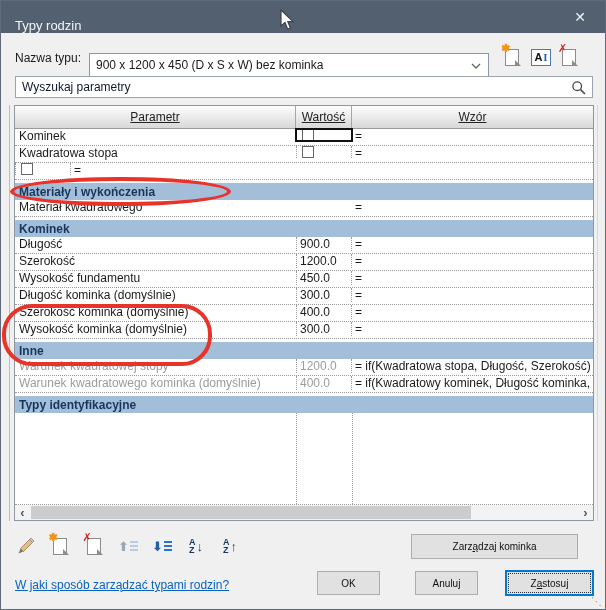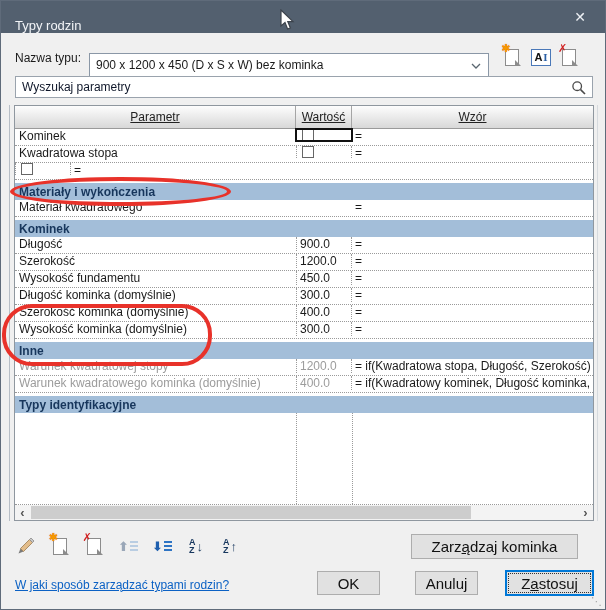--- a/index.html
+++ b/index.html
@@ -73,21 +73,21 @@
   .mv{display:flex;align-items:center;gap:1px;}
   .mv .arr{font-size:13px;font-weight:bold;line-height:1;}
   .mv .bars{display:flex;flex-direction:column;gap:2px;}
   .mv .bars i{display:block;width:8px;height:2px;}
   .mv.up .arr{color:#9aa7b8;} .mv.up .bars i{background:#b9cde2;}
   .mv.down .arr{color:#1f5fae;} .mv.down .bars i{background:#2e74c4;}
   .sort{display:flex;align-items:center;gap:1px;color:#17375e;}
   .sort .lets{display:flex;flex-direction:column;font-size:9px;font-weight:bold;line-height:8px;}
   .sort .arr{font-size:13px;font-weight:bold;}
 
-  .btn{position:absolute;height:24px;background:#e1e1e1;border:1px solid #adadad;display:flex;align-items:center;justify-content:center;font-size:15px;color:#111;}
+  .btn{position:absolute;height:24px;background:#e1e1e1;border:1px solid #adadad;display:flex;align-items:center;justify-content:center;font-size:10px;color:#111;}
   .btn-manage{left:410px;top:533px;width:167px;height:25px;}
   .btn-ok{left:316px;top:570px;width:63px;}
   .btn-cancel{left:414px;top:570px;width:63px;}
   .btn-apply{left:504px;top:569px;width:89px;height:26px;border:2px solid var(--focus);outline:1px dotted #333;outline-offset:-4px;}
   .accel{text-decoration:underline;}
   .help-link{position:absolute;left:14px;top:577px;color:var(--link);text-decoration:underline;}
   .grip{position:absolute;right:3px;bottom:1px;color:#a8a8a8;font-size:11px;}
 </style>
 </head>
 <body>

